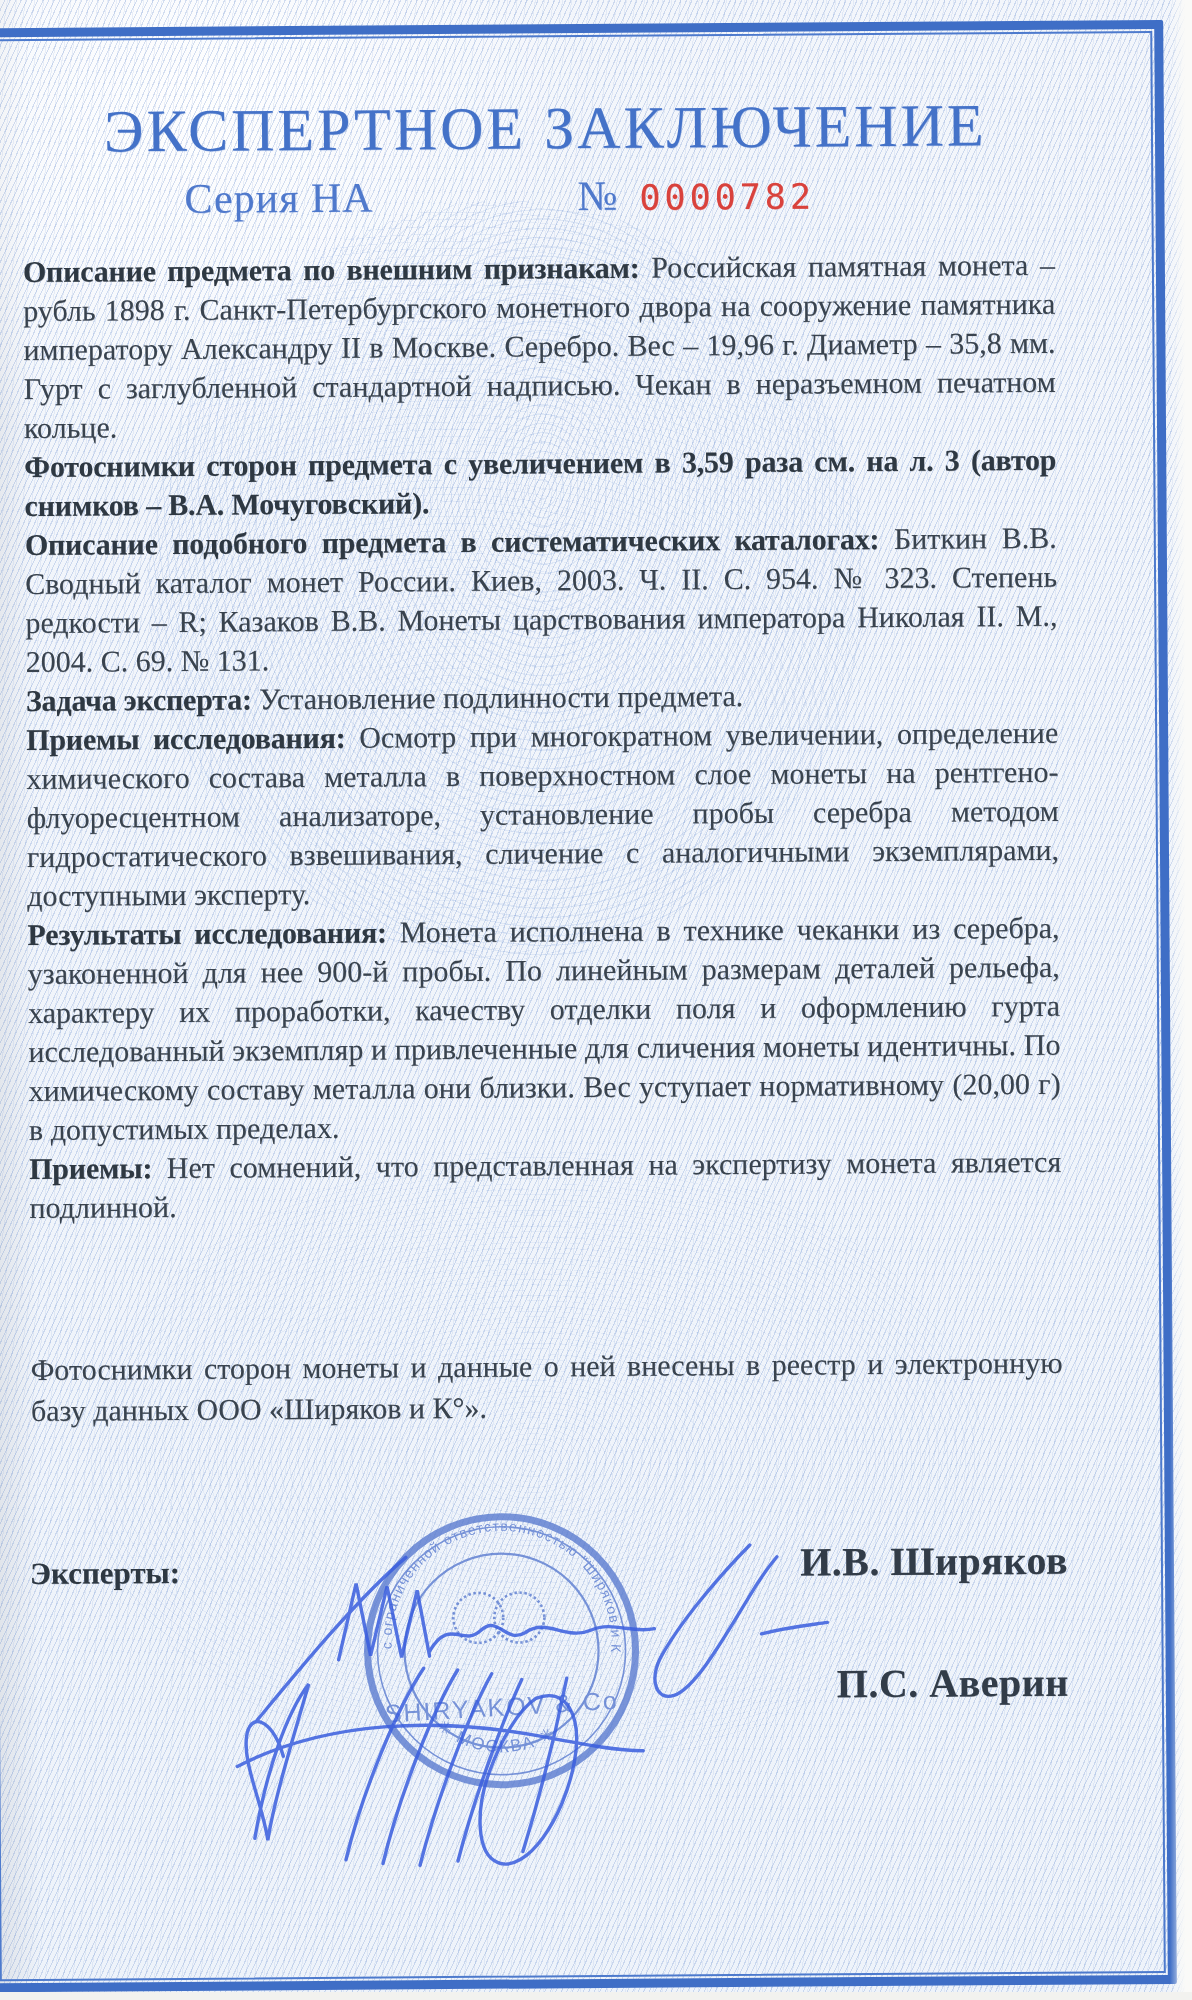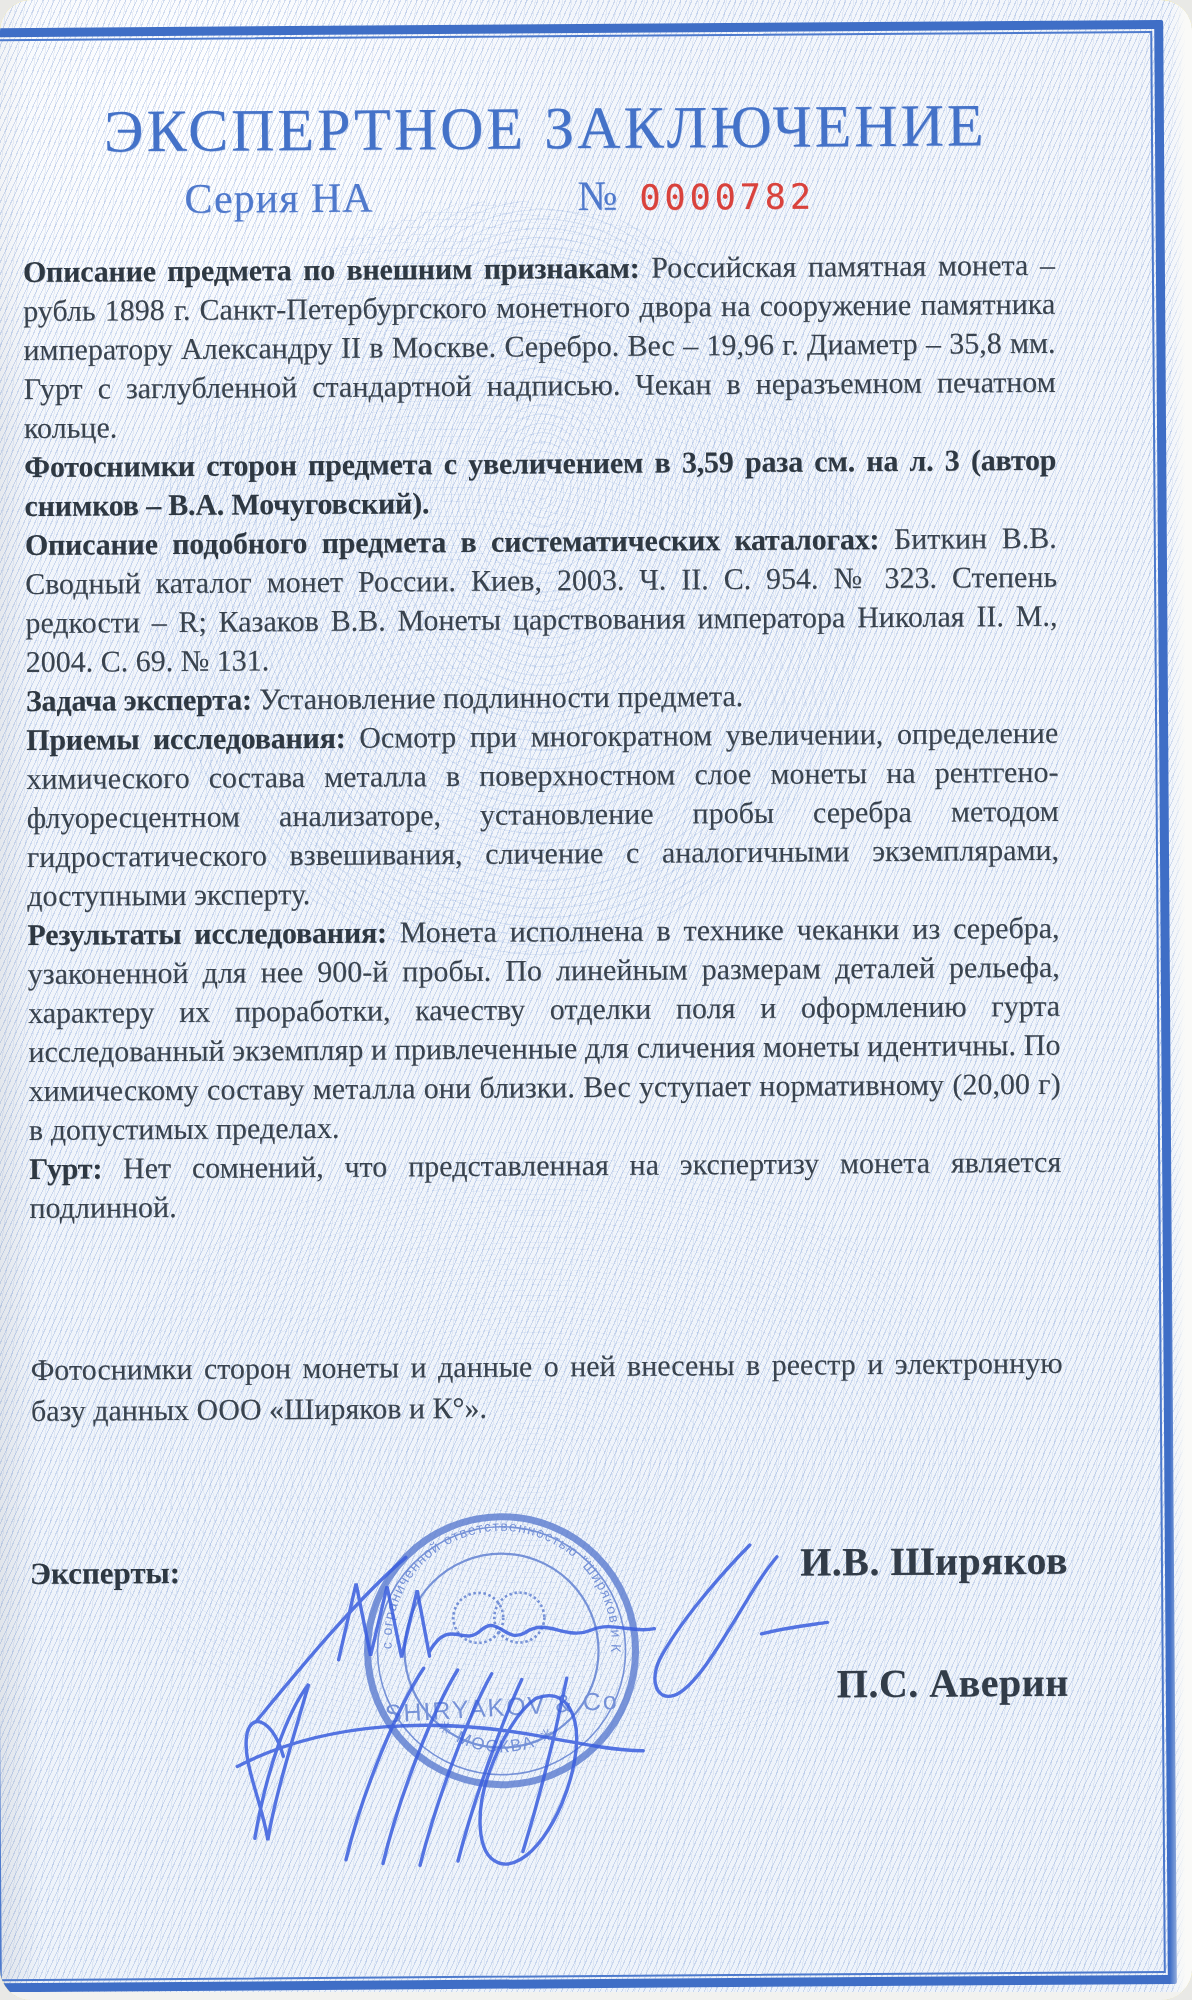--- a/index.html
+++ b/index.html
@@ -1,20 +1,19 @@
 <!DOCTYPE html>
 <html><head>
 <meta charset="utf-8">
 <style>
   html,body { margin:0; padding:0; background:#e9e9e6; }
   .page {
     position:relative; width:1192px; height:2000px; overflow:hidden;
     background:#fde047;
     font-family:"Liberation Serif", serif;
-    border-radius:31px;
   }
   .tilt { position:absolute; inset:0; transform:rotate(-0.4deg); transform-origin:50% 50%; }
   
   .guilloche {
     position:absolute; inset:-20px;
     background:
       repeating-linear-gradient(115deg, rgba(104,140,205,0.28) 0 1px, rgba(255,255,255,0) 1px 5px),
       repeating-linear-gradient(99deg,  rgba(120,155,215,0.14) 0 1px, rgba(255,255,255,0) 1px 9px),
       radial-gradient(ellipse 55% 30% at 18% 6%, rgba(255,255,255,0.9), rgba(255,255,255,0) 60%),
       linear-gradient(90deg, rgba(110,112,118,0.16), rgba(110,112,118,0) 55px),
@@ -110,21 +109,21 @@
     <div class="numsign">№</div>
     <div class="serial">0000782</div>
 
     <div class="body">
       <p><b>Описание предмета по внешним признакам:</b><span> Российская памятная монета – рубль 1898 г. Санкт-Петербургского монетного двора на сооружение памятника императору Александру II в Москве. Серебро. Вес – 19,96 г. Диаметр – 35,8 мм. Гурт с заглубленной стандартной надписью. Чекан в неразъемном печатном кольце.</span></p>
       <p><b>Фотоснимки сторон предмета с увеличением в 3,59 раза см. на л. 3 (автор снимков – В.А. Мочуговский).</b><span></span></p>
       <p><b>Описание подобного предмета в систематических каталогах:</b><span> Биткин В.В. Сводный каталог монет России. Киев, 2003. Ч. II. С. 954. № 323. Степень редкости – R; Казаков В.В. Монеты царствования императора Николая II. М., 2004. С. 69. № 131.</span></p>
       <p><b>Задача эксперта:</b><span> Установление подлинности предмета.</span></p>
       <p><b>Приемы исследования:</b><span> Осмотр при многократном увеличении, определение химического состава металла в поверхностном слое монеты на рентгено-флуоресцентном анализаторе, установление пробы серебра методом гидростатического взвешивания, сличение с аналогичными экземплярами, доступными эксперту.</span></p>
       <p><b>Результаты исследования:</b><span> Монета исполнена в технике чеканки из серебра, узаконенной для нее 900-й пробы. По линейным размерам деталей рельефа, характеру их проработки, качеству отделки поля и оформлению гурта исследованный экземпляр и привлеченные для сличения монеты идентичны. По химическому составу металла они близки. Вес уступает нормативному (20,00 г) в допустимых пределах.</span></p>
-      <p><b>Гурт:</b><span> Нет сомнений, что представленная на экспертизу монета является подлинной.</span></p>
+      <p><b>Приемы:</b><span> Нет сомнений, что представленная на экспертизу монета является подлинной.</span></p>
     </div>
 
     <div class="registry">Фотоснимки сторон монеты и данные о ней внесены в реестр и электронную базу данных ООО «Ширяков и К°».</div>
 
     <div class="experts-label">Эксперты:</div>
     <div class="expert-name expert-1">И.В. Ширяков</div>
     <div class="expert-name expert-2">П.С. Аверин</div>
 
     <svg class="stamp-svg" style="left:352px; top:1505px; opacity:0.8;" width="290" height="290" viewBox="0 0 290 290">
       <g fill="none" stroke="#5b7cd0">

